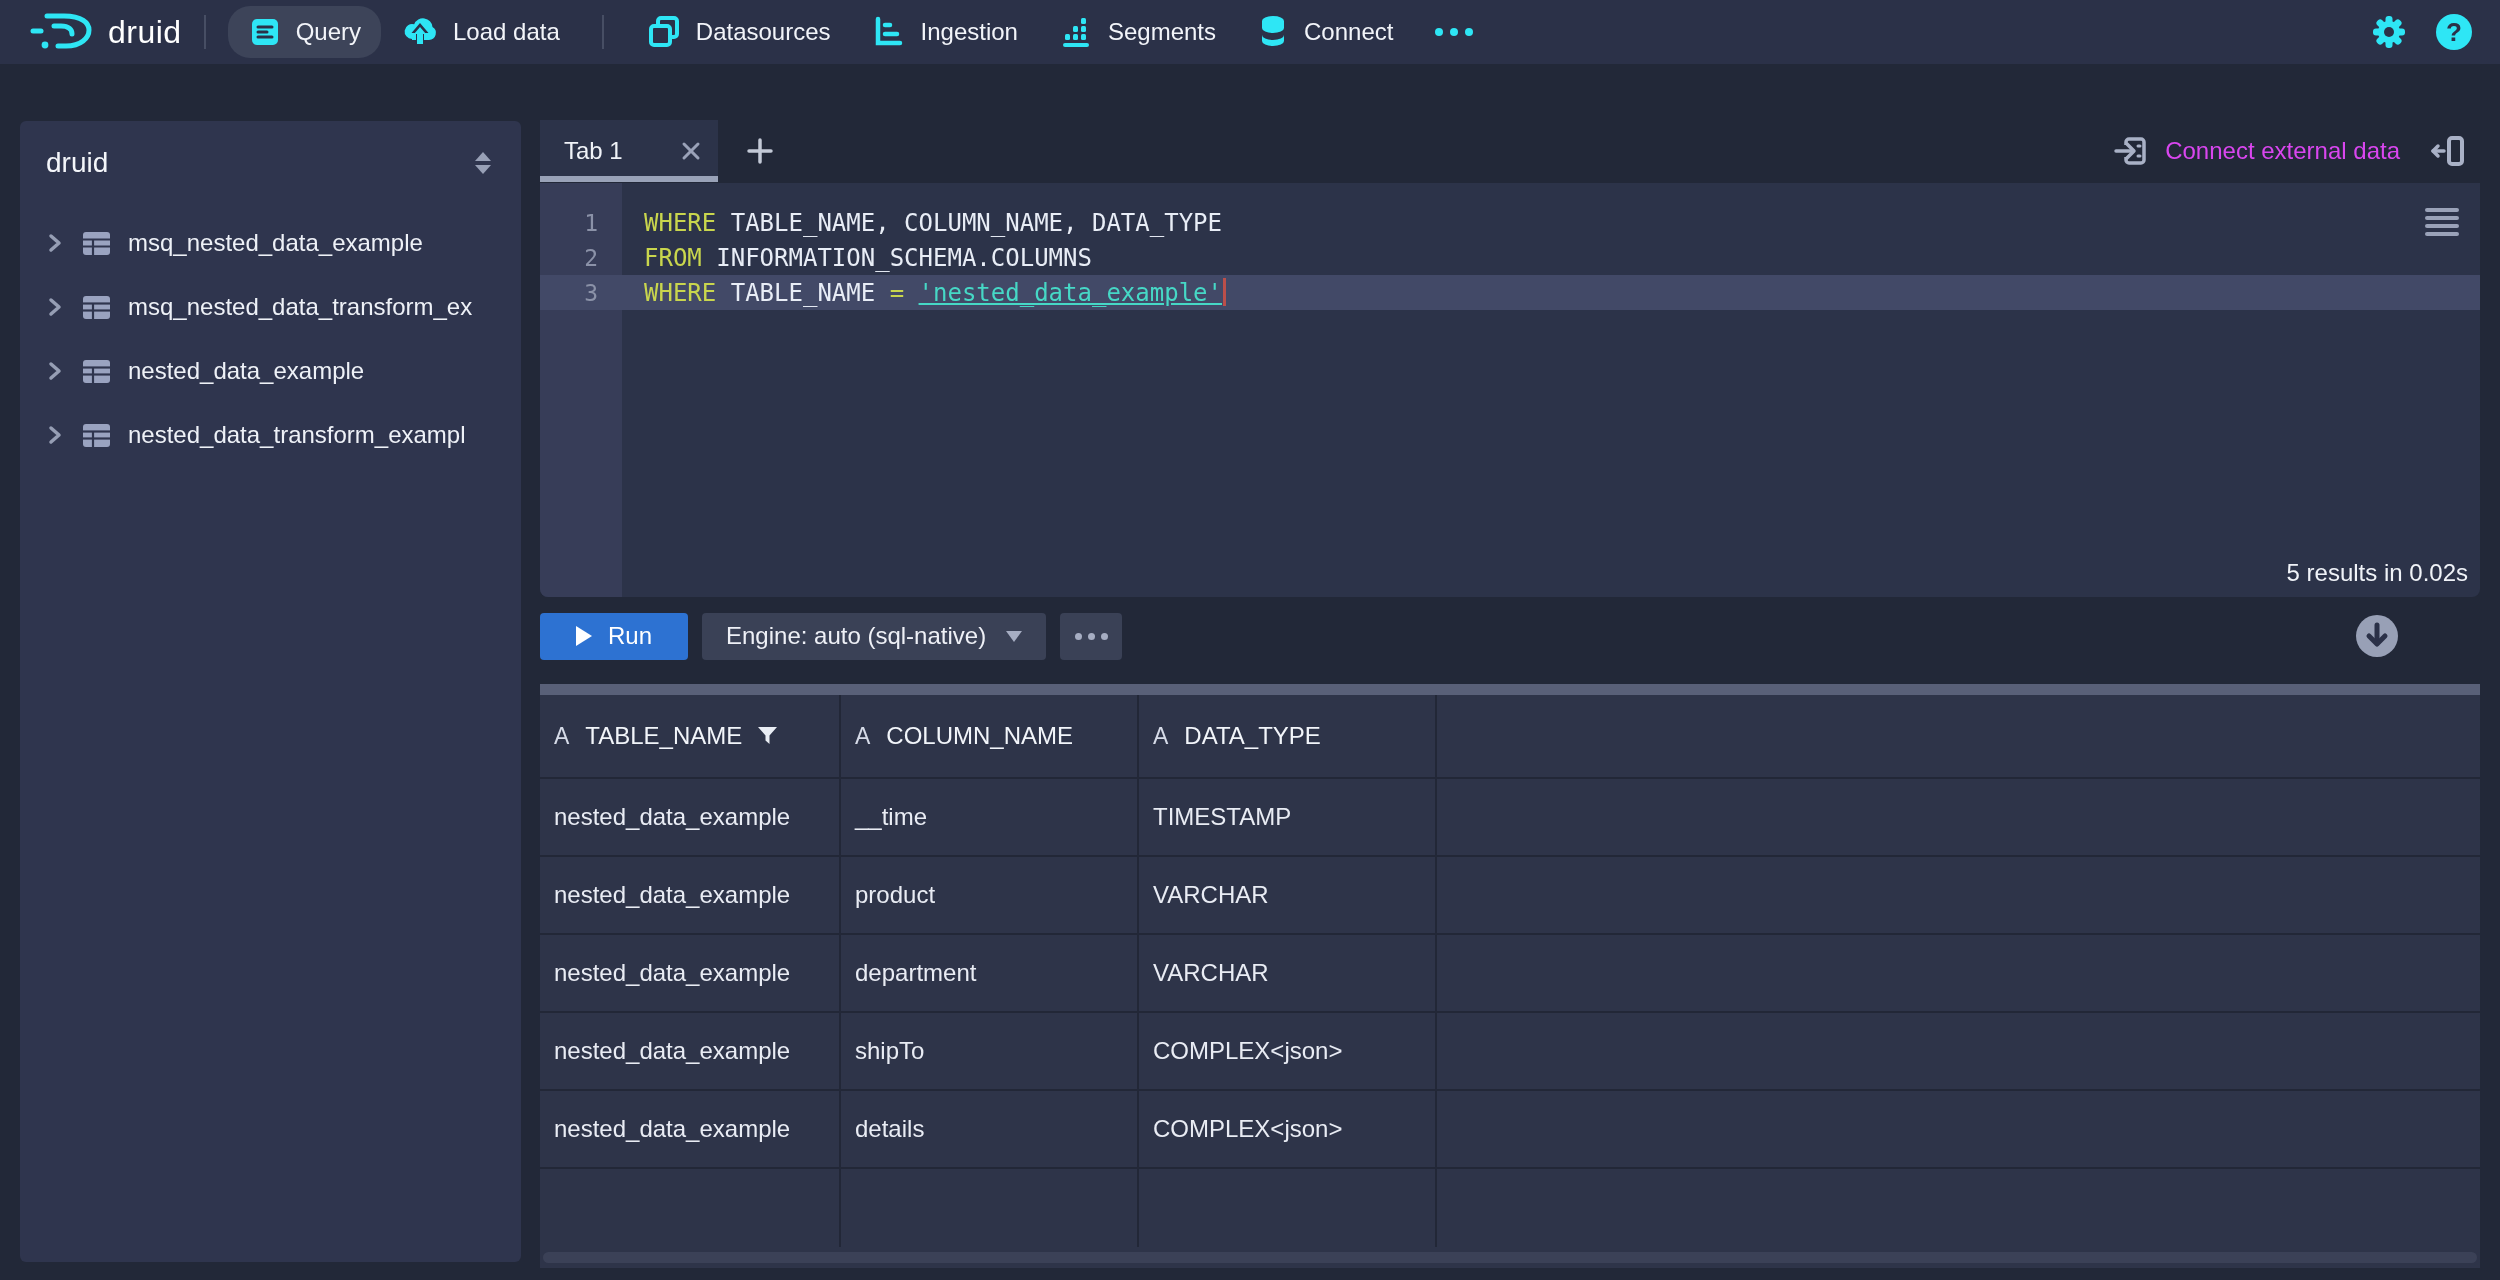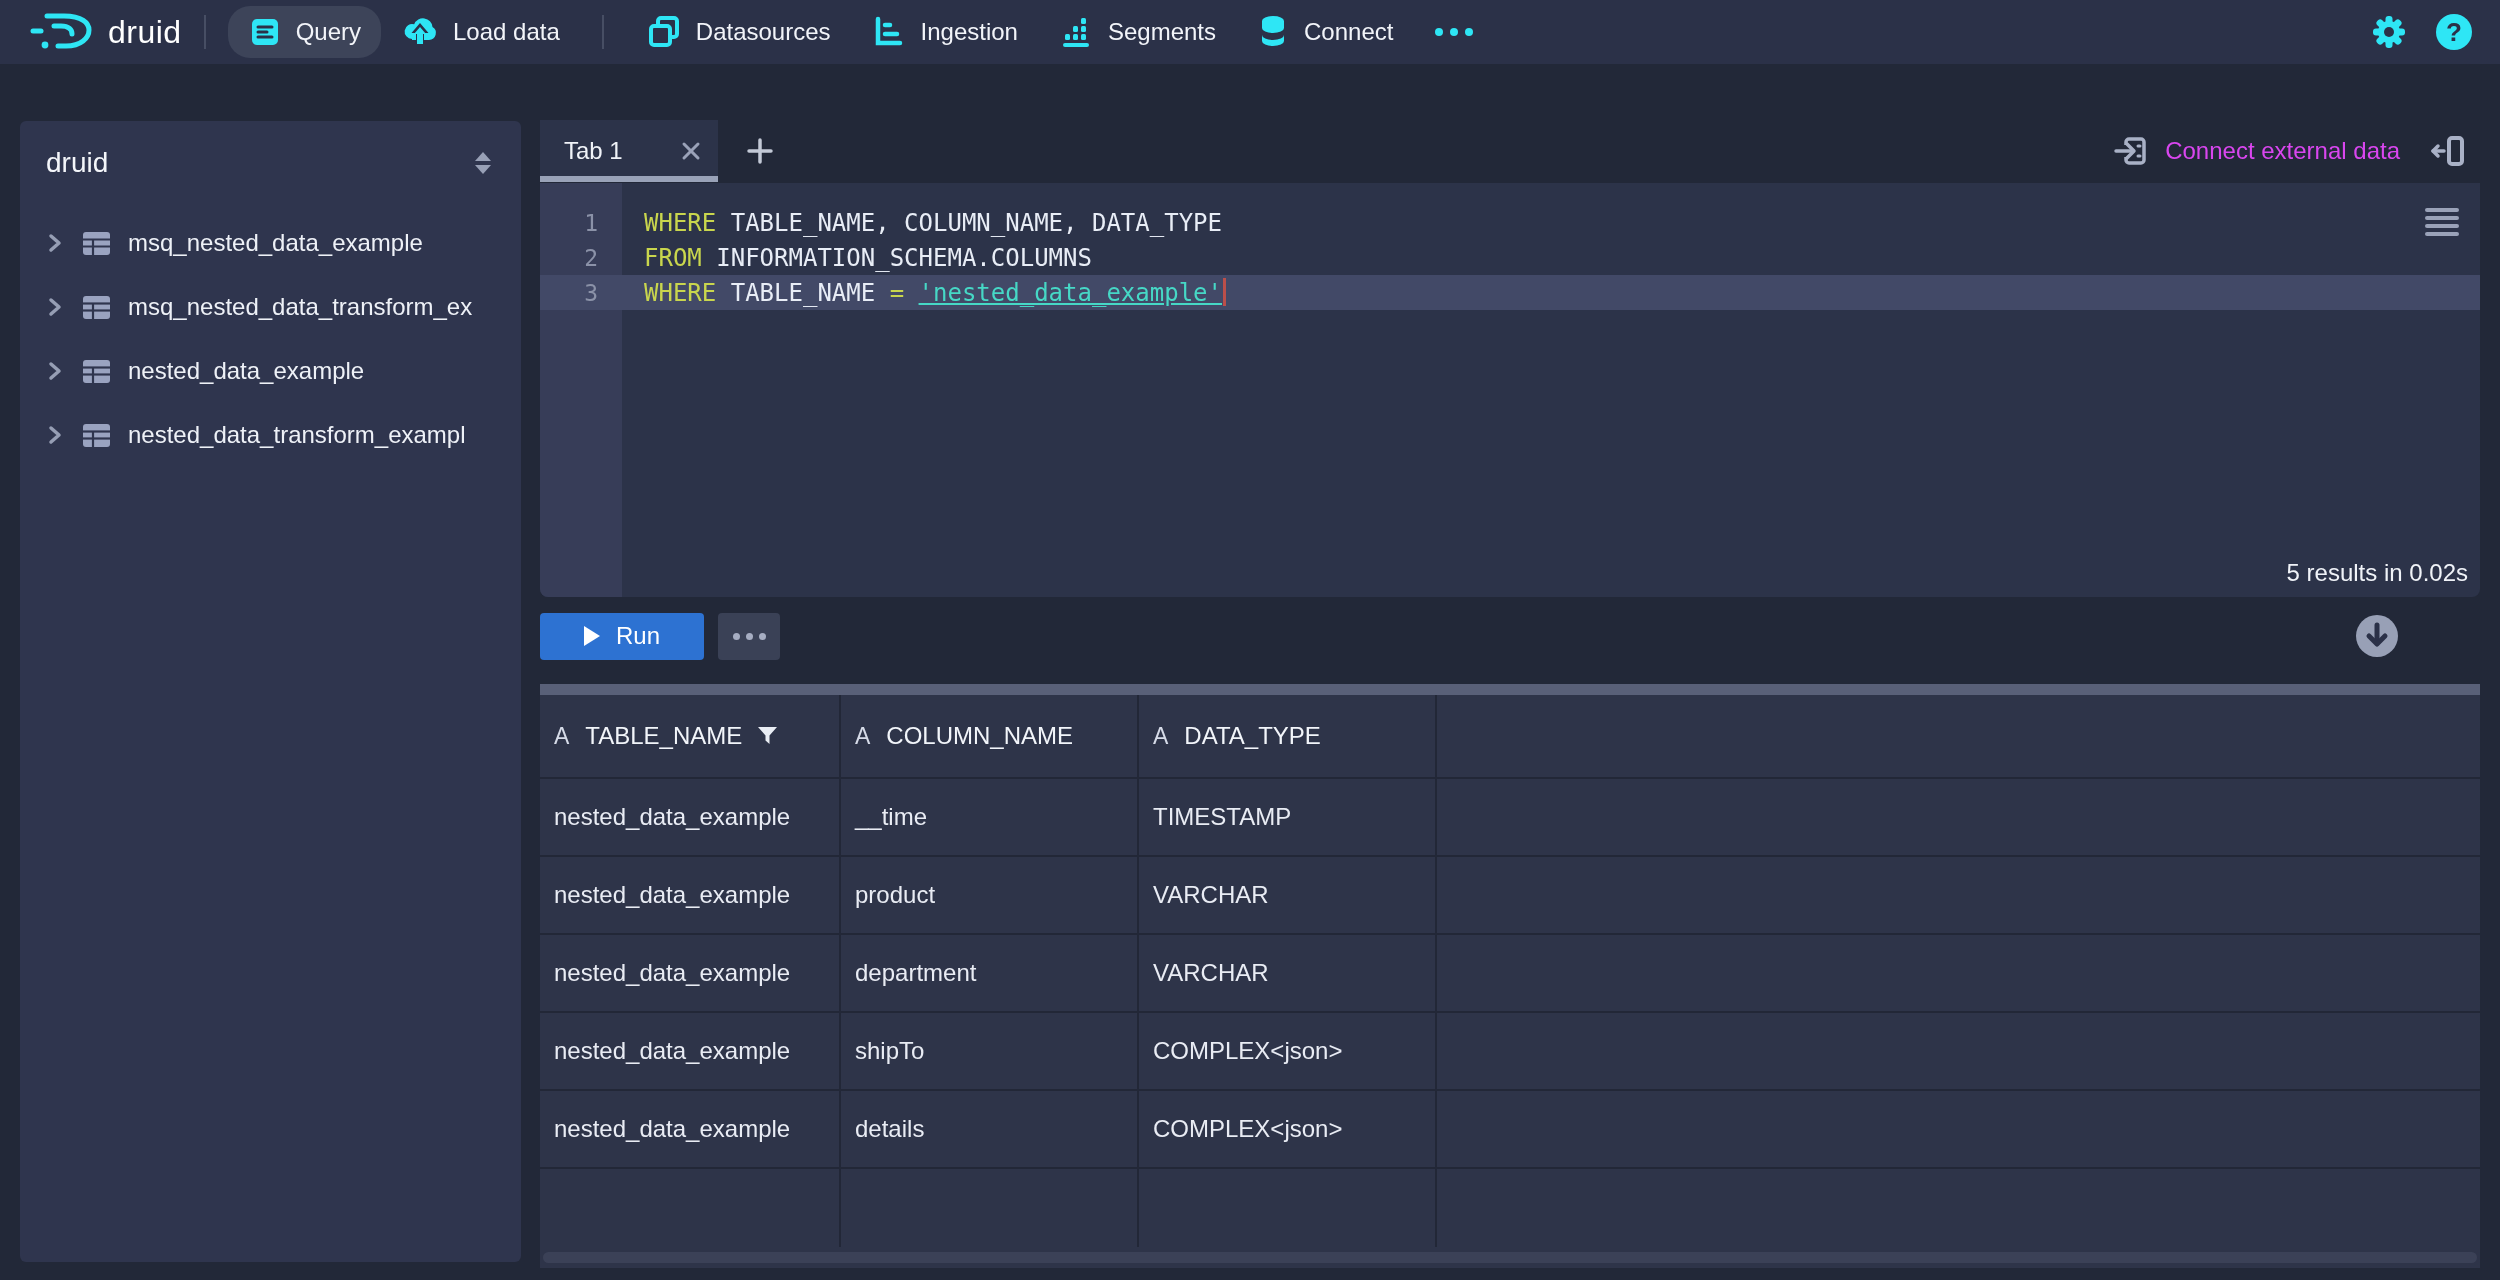--- a/index.html
+++ b/index.html
@@ -69,21 +69,21 @@
   .tok-kw { color:#c9d64d; }
   .tok-id { color:#e8edf6; }
   .tok-op { color:#c9d64d; }
   .tok-str { color:#46d8c6;text-decoration:underline; }
   .cursor { display:inline-block; width:3px; height:28px; background:#bb4f4a; vertical-align:-5px; margin-left:1px; }
   .editor-menu { position:absolute; top:24px; right:20px; cursor:pointer; }
   
   .runbar { position:absolute; left:0; right:0; top:494px; height:48px; display:flex; align-items:center; gap:14px; }
   .run-btn {
     display:flex; align-items:center; justify-content:center; gap:16px;
-    width:164px; height:47px; background:#2d72d2; border-radius:4px;
+    width:148px; height:47px; background:#2d72d2; border-radius:4px;
     font-size:24px; color:#ffffff; cursor:pointer;
   }
   .play { width:0; height:0; border-left:16px solid #fff; border-top:10px solid transparent; border-bottom:10px solid transparent; }
   .engine-btn {
     display:flex; align-items:center; gap:20px; height:47px; padding:0 24px;
     background:#3a4156; border-radius:4px; font-size:24px; color:#eef0f6; cursor:pointer;
   }
   .caret-down { width:0; height:0; border-top:11px solid #a6adc2; border-left:8px solid transparent; border-right:8px solid transparent; }
   .more-btn {
     display:flex; align-items:center; justify-content:center; gap:6px;
@@ -409,20 +409,24 @@
             </g>
           </svg>
       </span>
     </div>
 
     <div class="runbar">
       <div class="run-btn">
         <span class="play"></span>
         <span>Run</span>
       </div>
+      <div class="engine-btn">
+        <span>Engine: auto (sql-native)</span>
+        <span class="caret-down"></span>
+      </div>
       <div class="more-btn">
         <span class="dot"></span>
           <span class="dot"></span>
           <span class="dot"></span>
       </div>
       <div class="runbar-right">
         <span class="status-text">5 results in 0.02s</span>
         <span>
           <svg width="46" height="46" viewBox="0 0 46 46">
             <circle cx="23" cy="23" r="21" fill="#98a0b6"></circle>

